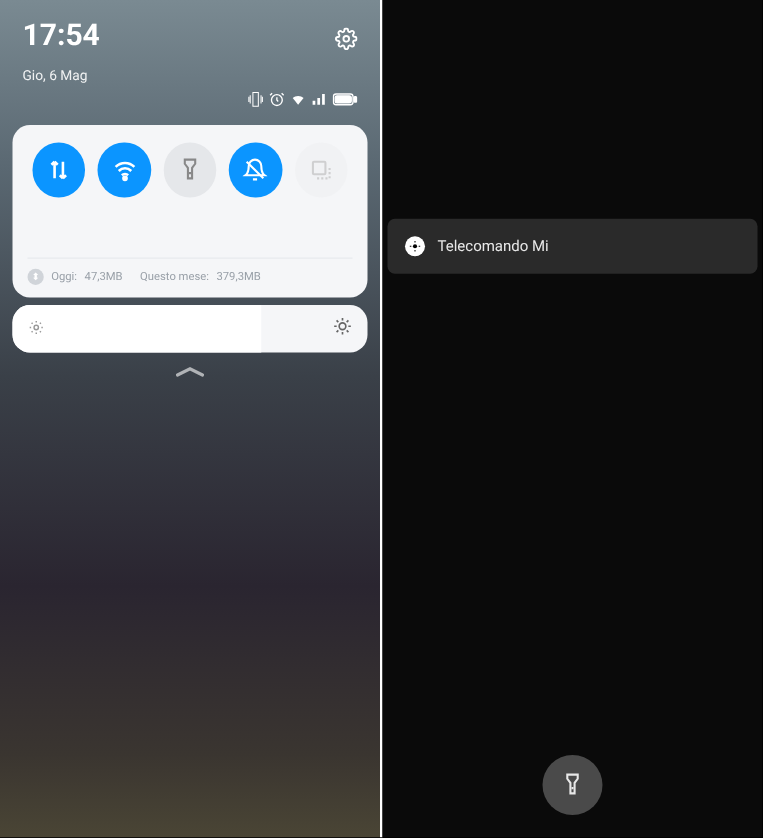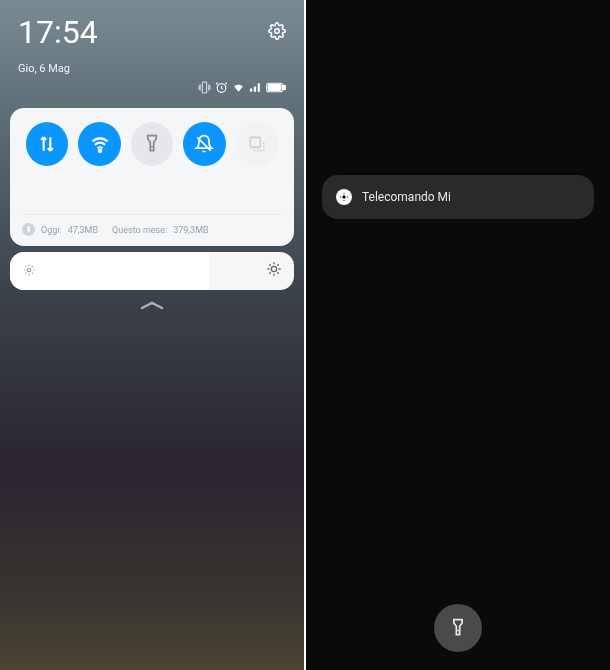--- a/index.html
+++ b/index.html
@@ -31,21 +31,21 @@
     }
     
     .status-top {
       padding: 16px 18px 6px;
       display: flex;
       justify-content: space-between;
       align-items: flex-start;
       color: #fff;
     }
     .time-block { display: flex; flex-direction: column; }
-    .clock { font-size: 32px; font-weight: 400; line-height: 1; }
+    .clock { font-size: 24px; font-weight: 700; line-height: 1; }
     .date { font-size: 11px; margin-top: 14px; opacity: 0.9; }
     .gear { width: 18px; height: 18px; margin-top: 6px; }
     .status-icons {
       display: flex;
       gap: 4px;
       align-items: center;
       justify-content: flex-end;
       padding: 0 18px 8px;
     }
     .status-icons svg { width: 13px; height: 13px; }
@@ -106,23 +106,23 @@
       border-radius: 14px 0 0 14px;
     }
     .sun-low, .sun-high { position: relative; z-index: 1; }
     .sun-high { margin-left: auto; }
     .chevron {
       text-align: center;
       margin-top: 6px;
     }
     
     .notif {
-      margin: 175px 16px 0;
+      margin: 175px 4px 0;
       background: #2a2a2a;
-      border-radius: 16px;
+      border-radius: 6px;
       padding: 14px 14px;
       display: flex;
       align-items: center;
       gap: 10px;
     }
     .notif-icon {
       width: 16px; height: 16px;
       background: #fff;
       border-radius: 50%;
       display: flex; align-items: center; justify-content: center;

